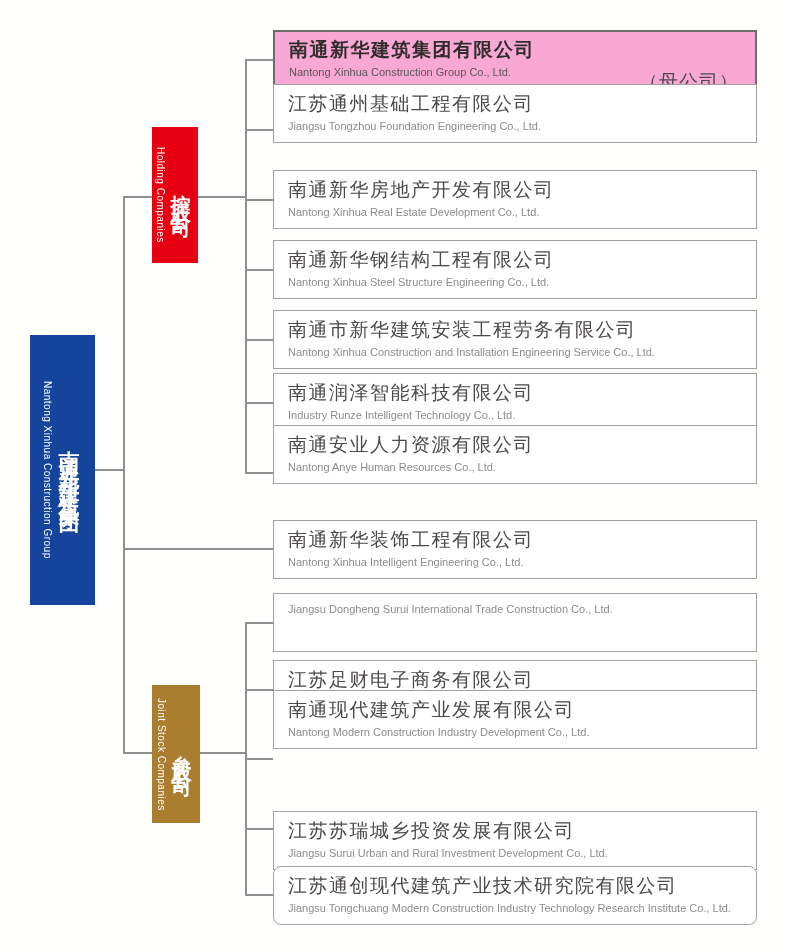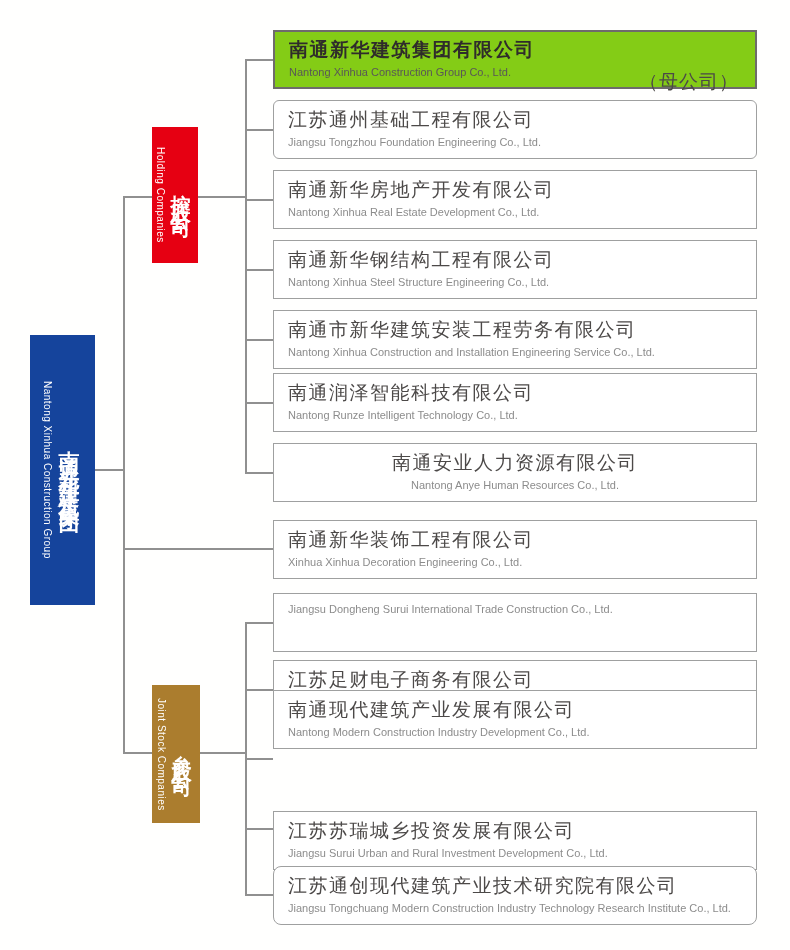--- a/index.html
+++ b/index.html
@@ -17,29 +17,29 @@
   .v-en{writing-mode:vertical-rl;color:#ffffff;font-size:10px;letter-spacing:0.5px;white-space:nowrap;}
   .v-zh{writing-mode:vertical-rl;color:#ffffff;font-weight:bold;white-space:nowrap;}
   .root-box .v-zh{font-size:21px;letter-spacing:9px;}
   .branch-holding .v-zh,.branch-joint .v-zh{font-size:20px;letter-spacing:8px;}
 
   
   .company{position:absolute;left:273px;width:484px;height:59px;background:#ffffff;
            border:1px solid #9fa0a0;box-sizing:border-box;padding:6px 14px 0 14px;}
   .company .zh{font-size:19px;line-height:26px;color:#4c4948;letter-spacing:1.5px;white-space:nowrap;}
   .company .en{font-size:11px;line-height:15px;color:#8c8c8c;margin-top:2px;white-space:nowrap;}
-  .company.parent{background:#84cc16;border:2px solid #6e6b6b;padding-top:5px;}
+  .company.parent{background:#f9a8d4;border:2px solid #6e6b6b;padding-top:5px;}
   .company.parent .zh{font-weight:bold;color:#2f2c2b;}
   .company.parent .en{color:#595757;}
   .company .tag{position:absolute;right:16px;top:50%;transform:translateY(-50%);
                 font-size:19px;color:#4c4948;letter-spacing:1px;white-space:nowrap;margin-top:22px;}
 
   
-  .b0{top:30px;}  .b1{top:100px;border-radius:6px;} .b2{top:170px;} .b3{top:240px;} .b4{top:310px;}
-  .b5{top:373px;} .b6{top:443px;text-align:center;} .b7{top:520px;} .b8{top:593px;} .b9{top:660px;}
+  .b0{top:30px;}  .b1{top:84px;} .b2{top:170px;} .b3{top:240px;} .b4{top:310px;}
+  .b5{top:373px;} .b6{top:425px;} .b7{top:520px;} .b8{top:593px;} .b9{top:660px;}
   .b10{top:690px;} .b11{top:799px;margin-top:12px;} .b12{top:866px;border-radius:8px;}
 </style>
 </head>
 <body>
 
 <div class="stage">
 
   <div class="line" style="left:95px;top:469px;width:28px;height:2px;"></div>
   <div class="line" style="left:123px;top:196px;width:2px;height:558px;"></div>
   <div class="line" style="left:123px;top:196px;width:29px;height:2px;"></div>
@@ -93,29 +93,29 @@
   <div class="company b2">
     <div class="zh">南通新华房地产开发有限公司</div>
     <div class="en">Nantong Xinhua Real Estate Development Co., Ltd.</div>
   </div>
   <div class="company b4">
     <div class="zh">南通市新华建筑安装工程劳务有限公司</div>
     <div class="en">Nantong Xinhua Construction and Installation Engineering Service Co., Ltd.</div>
   </div>
   <div class="company b5">
     <div class="zh">南通润泽智能科技有限公司</div>
-    <div class="en">Nantong Runze Intelligent Technology Co., Ltd.</div>
+    <div class="en">Industry Runze Intelligent Technology Co., Ltd.</div>
   </div>
   <div class="company b6">
     <div class="zh">南通安业人力资源有限公司</div>
     <div class="en">Nantong Anye Human Resources Co., Ltd.</div>
   </div>
   <div class="company b7">
     <div class="zh">南通新华装饰工程有限公司</div>
-    <div class="en">Xinhua Xinhua Decoration Engineering Co., Ltd.</div>
+    <div class="en">Nantong Xinhua Intelligent Engineering Co., Ltd.</div>
   </div>
   <div class="company b8">
     <div class="en">Jiangsu Dongheng Surui International Trade Construction Co., Ltd.</div>
   </div>
   <div class="company b9">
     <div class="zh">江苏足财电子商务有限公司</div>
     <div class="en">Service Zucai E-Commerce Co., Ltd.</div>
   </div>
   <div class="company b10">
     <div class="zh">南通现代建筑产业发展有限公司</div>

